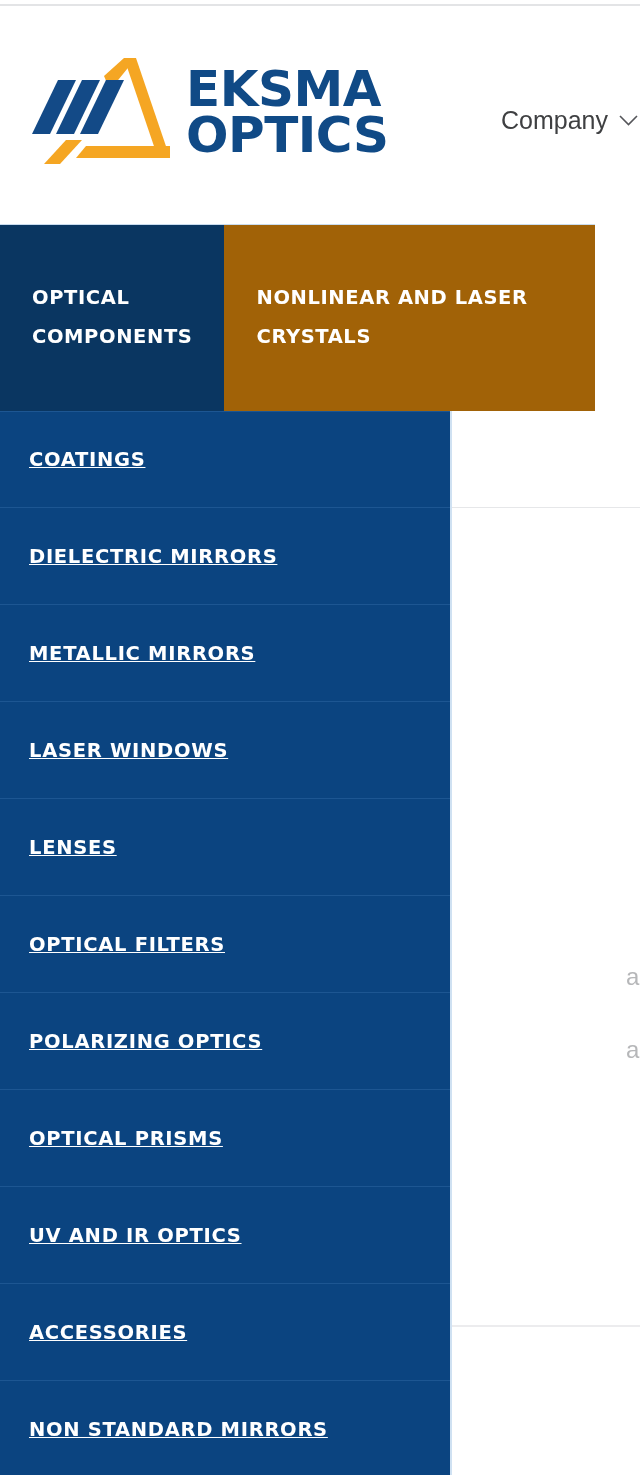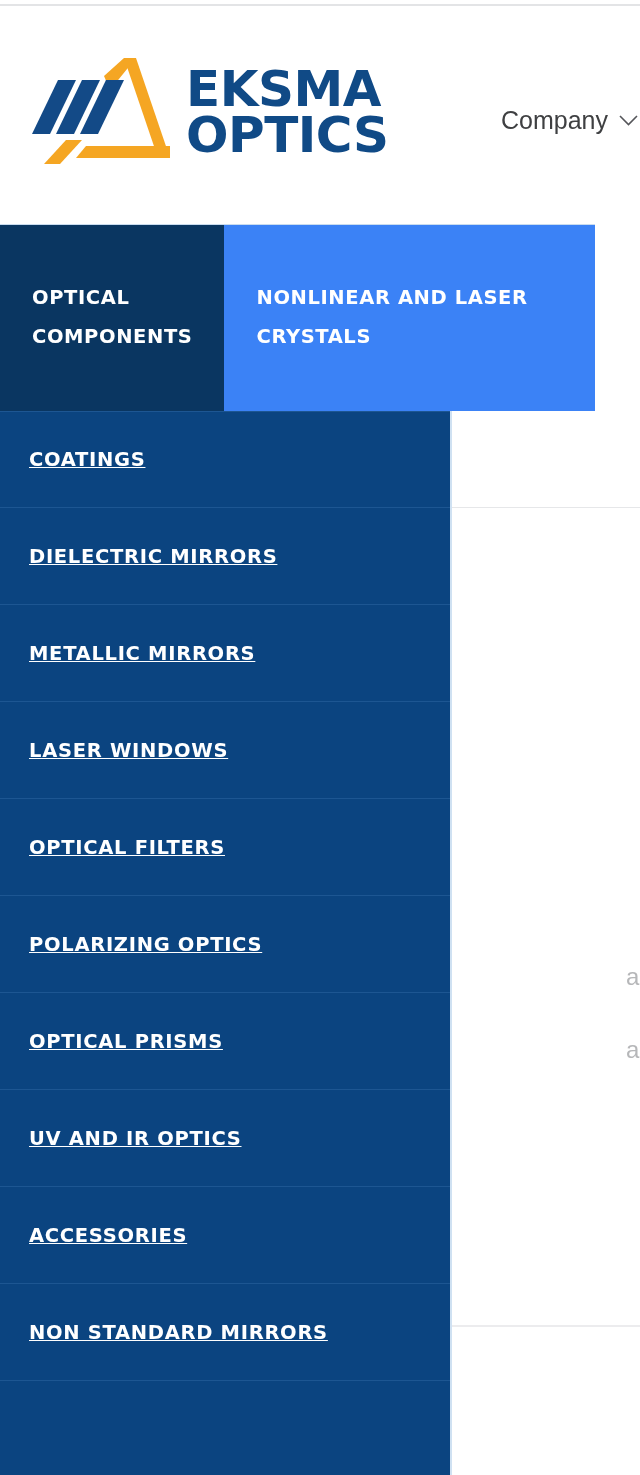--- a/index.html
+++ b/index.html
@@ -94,21 +94,21 @@
     padding: 0 32px;
     color: #ffffff;
     font-family: "DejaVu Sans", sans-serif;
     font-weight: 700;
     font-size: 19.5px;
     letter-spacing: 0.6px;
     line-height: 1.98;
     text-transform: uppercase;
   }
   .nav-tab.active { background: #0a3661; width: 255px; }
-  .nav-tab.plain  { background: #3b82f6; }
+  .nav-tab.plain  { background: #a16207; }
 
   
   .content {
     position: absolute;
     top: 411px; left: 0;
     width: 640px; height: 1064px;
     background: #ffffff;
   }
 
   .breadcrumb {
@@ -227,20 +227,21 @@
     <div class="rule-lower"></div>
     <div class="clipped-text clipped-a">a</div>
     <div class="clipped-text clipped-b">a</div>
   </div>
 
   <div class="flyout">
     <div class="flyout-item">COATINGS</div>
     <div class="flyout-item">DIELECTRIC MIRRORS</div>
     <div class="flyout-item">METALLIC MIRRORS</div>
     <div class="flyout-item">LASER WINDOWS</div>
+    <div class="flyout-item">LENSES</div>
     <div class="flyout-item">OPTICAL FILTERS</div>
     <div class="flyout-item">POLARIZING OPTICS</div>
     <div class="flyout-item">OPTICAL PRISMS</div>
     <div class="flyout-item">UV AND IR OPTICS</div>
     <div class="flyout-item">ACCESSORIES</div>
     <div class="flyout-item">NON STANDARD MIRRORS</div>
   </div>
 
 </div>
 

